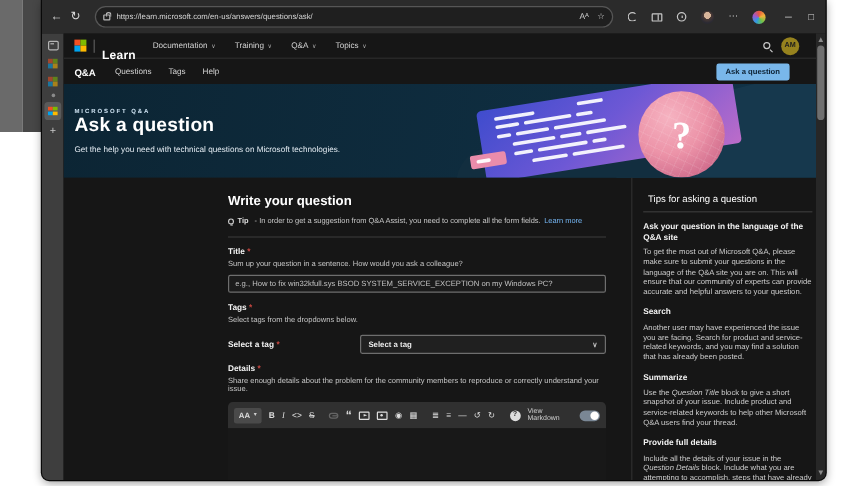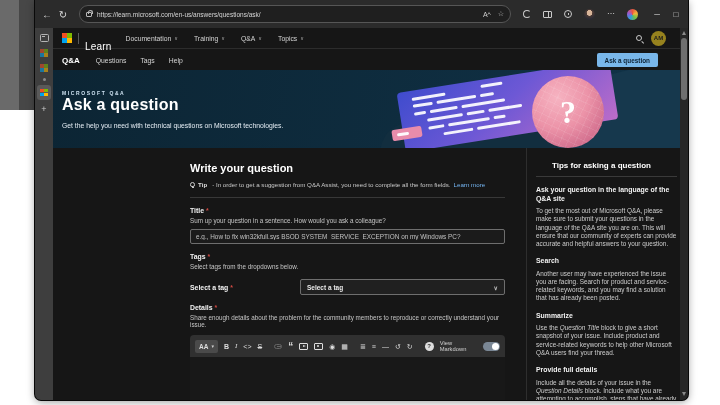--- a/index.html
+++ b/index.html
@@ -60,21 +60,21 @@
   .scrollbar{position:absolute;top:28px;right:0;width:8px;bottom:0;background:#272727;}
   .sb-up,.sb-down{position:absolute;left:1.5px;width:0;height:0;border-left:2.5px solid transparent;border-right:2.5px solid transparent;}
   .sb-up{top:3px;border-bottom:4px solid #8a8a8a;}
   .sb-down{bottom:4px;border-top:4px solid #8a8a8a;}
   .sb-thumb{position:absolute;left:1px;top:10px;width:6px;height:62px;background:#6f6f6f;border-radius:3px;}
 
   
   .lheader{position:absolute;left:0;top:0;right:0;height:21px;display:flex;align-items:center;border-bottom:1px solid #2c2c2c;}
   .lheader .mslogo{margin-left:9px;width:10px;height:10px;grid-template-columns:4.6px 4.6px;grid-template-rows:4.6px 4.6px;}
   .hdr-div{width:1px;height:11px;background:#5a5a5a;margin:0 6px;}
-  .brand{color:#ffffff;font-size:10px;font-weight:normal;letter-spacing:.2px;margin-right:14px;margin-top:16px;}
+  .brand{color:#ffffff;font-size:10px;font-weight:bold;letter-spacing:.2px;margin-right:14px;margin-top:16px;}
   .topnav{display:flex;gap:16px;}
   .topnav .nitem{color:#d4d4d4;font-size:6.8px;display:flex;align-items:center;gap:3px;}
   .chev{font-size:5px;color:#a8a8a8;}
   .lheader .right{margin-left:auto;display:flex;align-items:center;gap:9px;margin-right:14px;}
   .searchico{width:6px;height:6px;border:1px solid #c9c9c9;border-radius:50%;position:relative;}
   .searchico:before{content:"";position:absolute;left:5px;top:5px;width:3px;height:1px;background:#c9c9c9;transform:rotate(45deg);transform-origin:0 0;}
   .am{width:15px;height:15px;border-radius:50%;background:#96821e;color:#1d1d1d;font-size:6px;font-weight:bold;display:flex;align-items:center;justify-content:center;}
 
   
   .qanav{position:absolute;left:0;top:22px;right:0;height:20px;display:flex;align-items:center;}
@@ -144,21 +144,21 @@
   .ico-image{width:9px;height:7px;border:1px solid #dedede;border-radius:1px;position:relative;}
   .ico-image:before{content:"";position:absolute;left:1.5px;top:1.5px;width:2px;height:2px;border-radius:50%;background:#dedede;}
   .helpcirc{width:9px;height:9px;border-radius:50%;background:#dedede;color:#303030;font-size:6px;font-weight:bold;display:flex;align-items:center;justify-content:center;}
   .vmd{margin-left:auto;display:flex;align-items:center;gap:4px;}
   .vmd .lab{color:#cfcfcf;font-size:5.8px;}
   .toggle{width:17px;height:9px;border-radius:5px;background:#7a8795;position:relative;}
   .toggle .knob{position:absolute;right:1px;top:1px;width:7px;height:7px;border-radius:50%;background:#ffffff;}
   .ebody{height:53px;background:#181818;}
 
   
-  .tipscol h3{margin:13px 0 0 16px;color:#fff;font-size:8px;font-weight:bold;}
+  .tipscol h3{margin:13px 0 0 4px;color:#fff;font-size:8px;font-weight:normal;}
   .tipscol .tdiv{margin-top:6px;border:none;border-top:1px solid #3a3a3a;}
   .tipscol h4{margin:9px 0 0 0;color:#f2f2f2;font-size:6.9px;font-weight:bold;line-height:8.6px;}
   .tipscol p{margin:4px 0 0 0;color:#cdcdcd;font-size:6.4px;line-height:8.2px;}
   .it{font-style:italic;}
 </style>
 </head>
 <body>
 
 <div id="screen">
 

